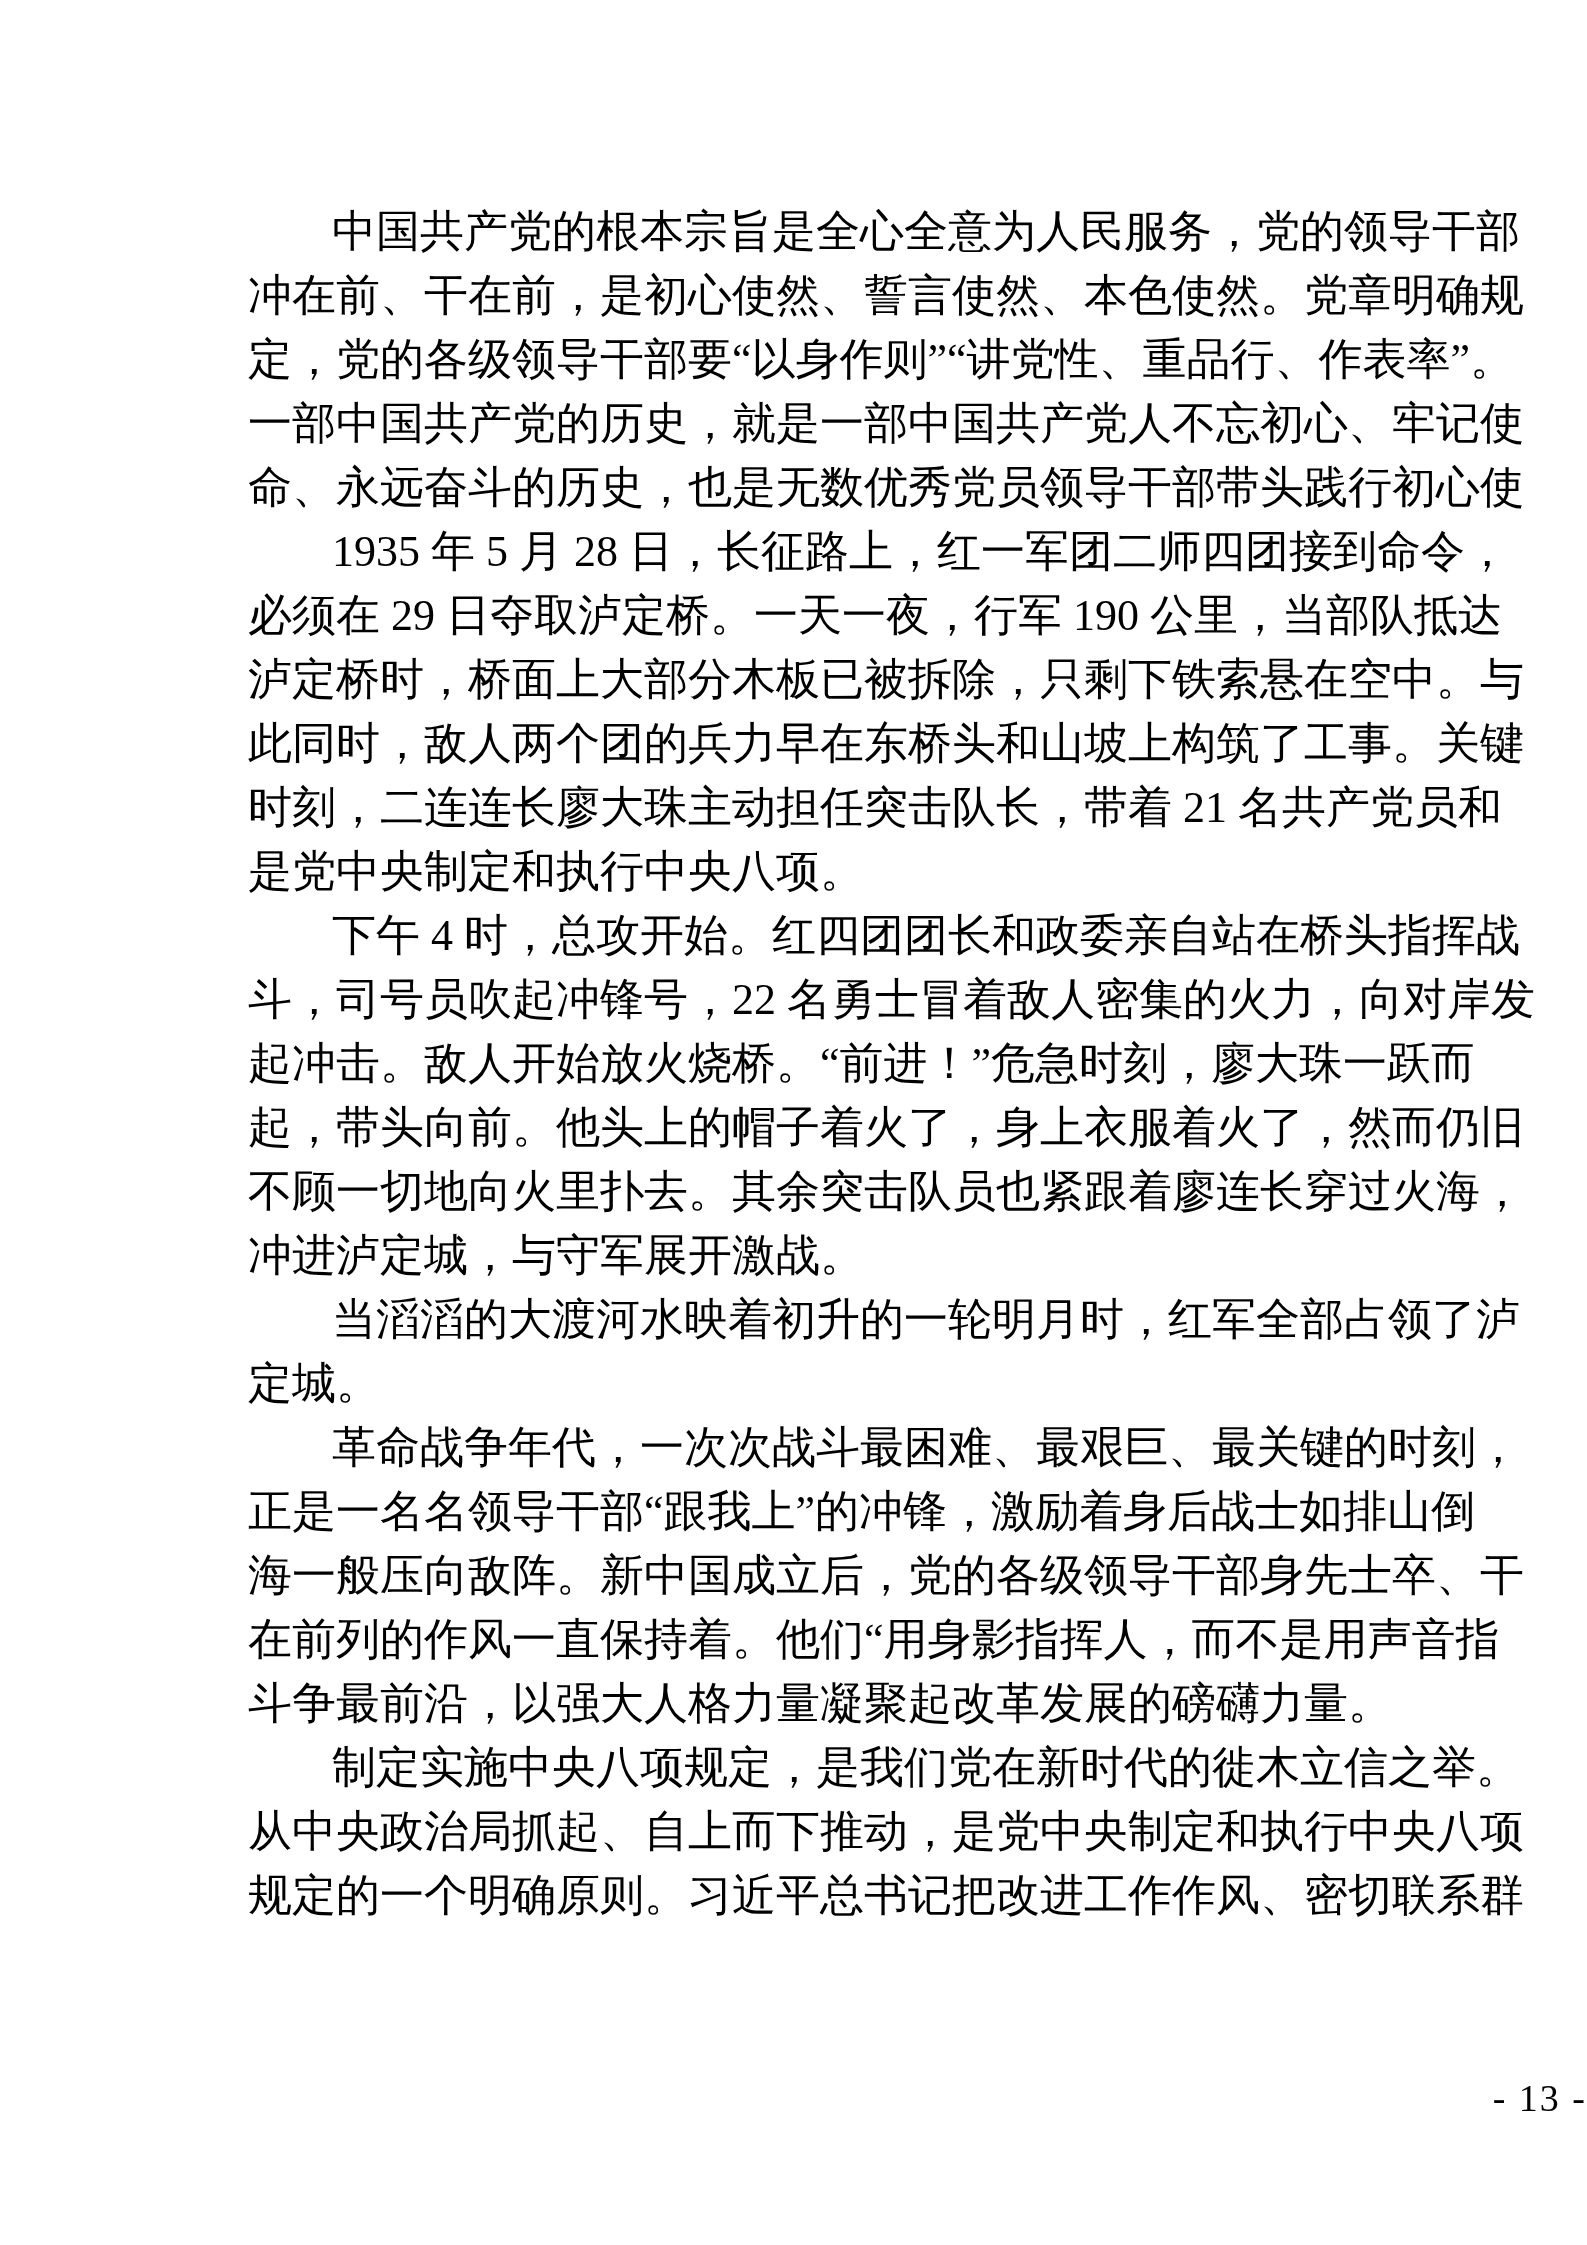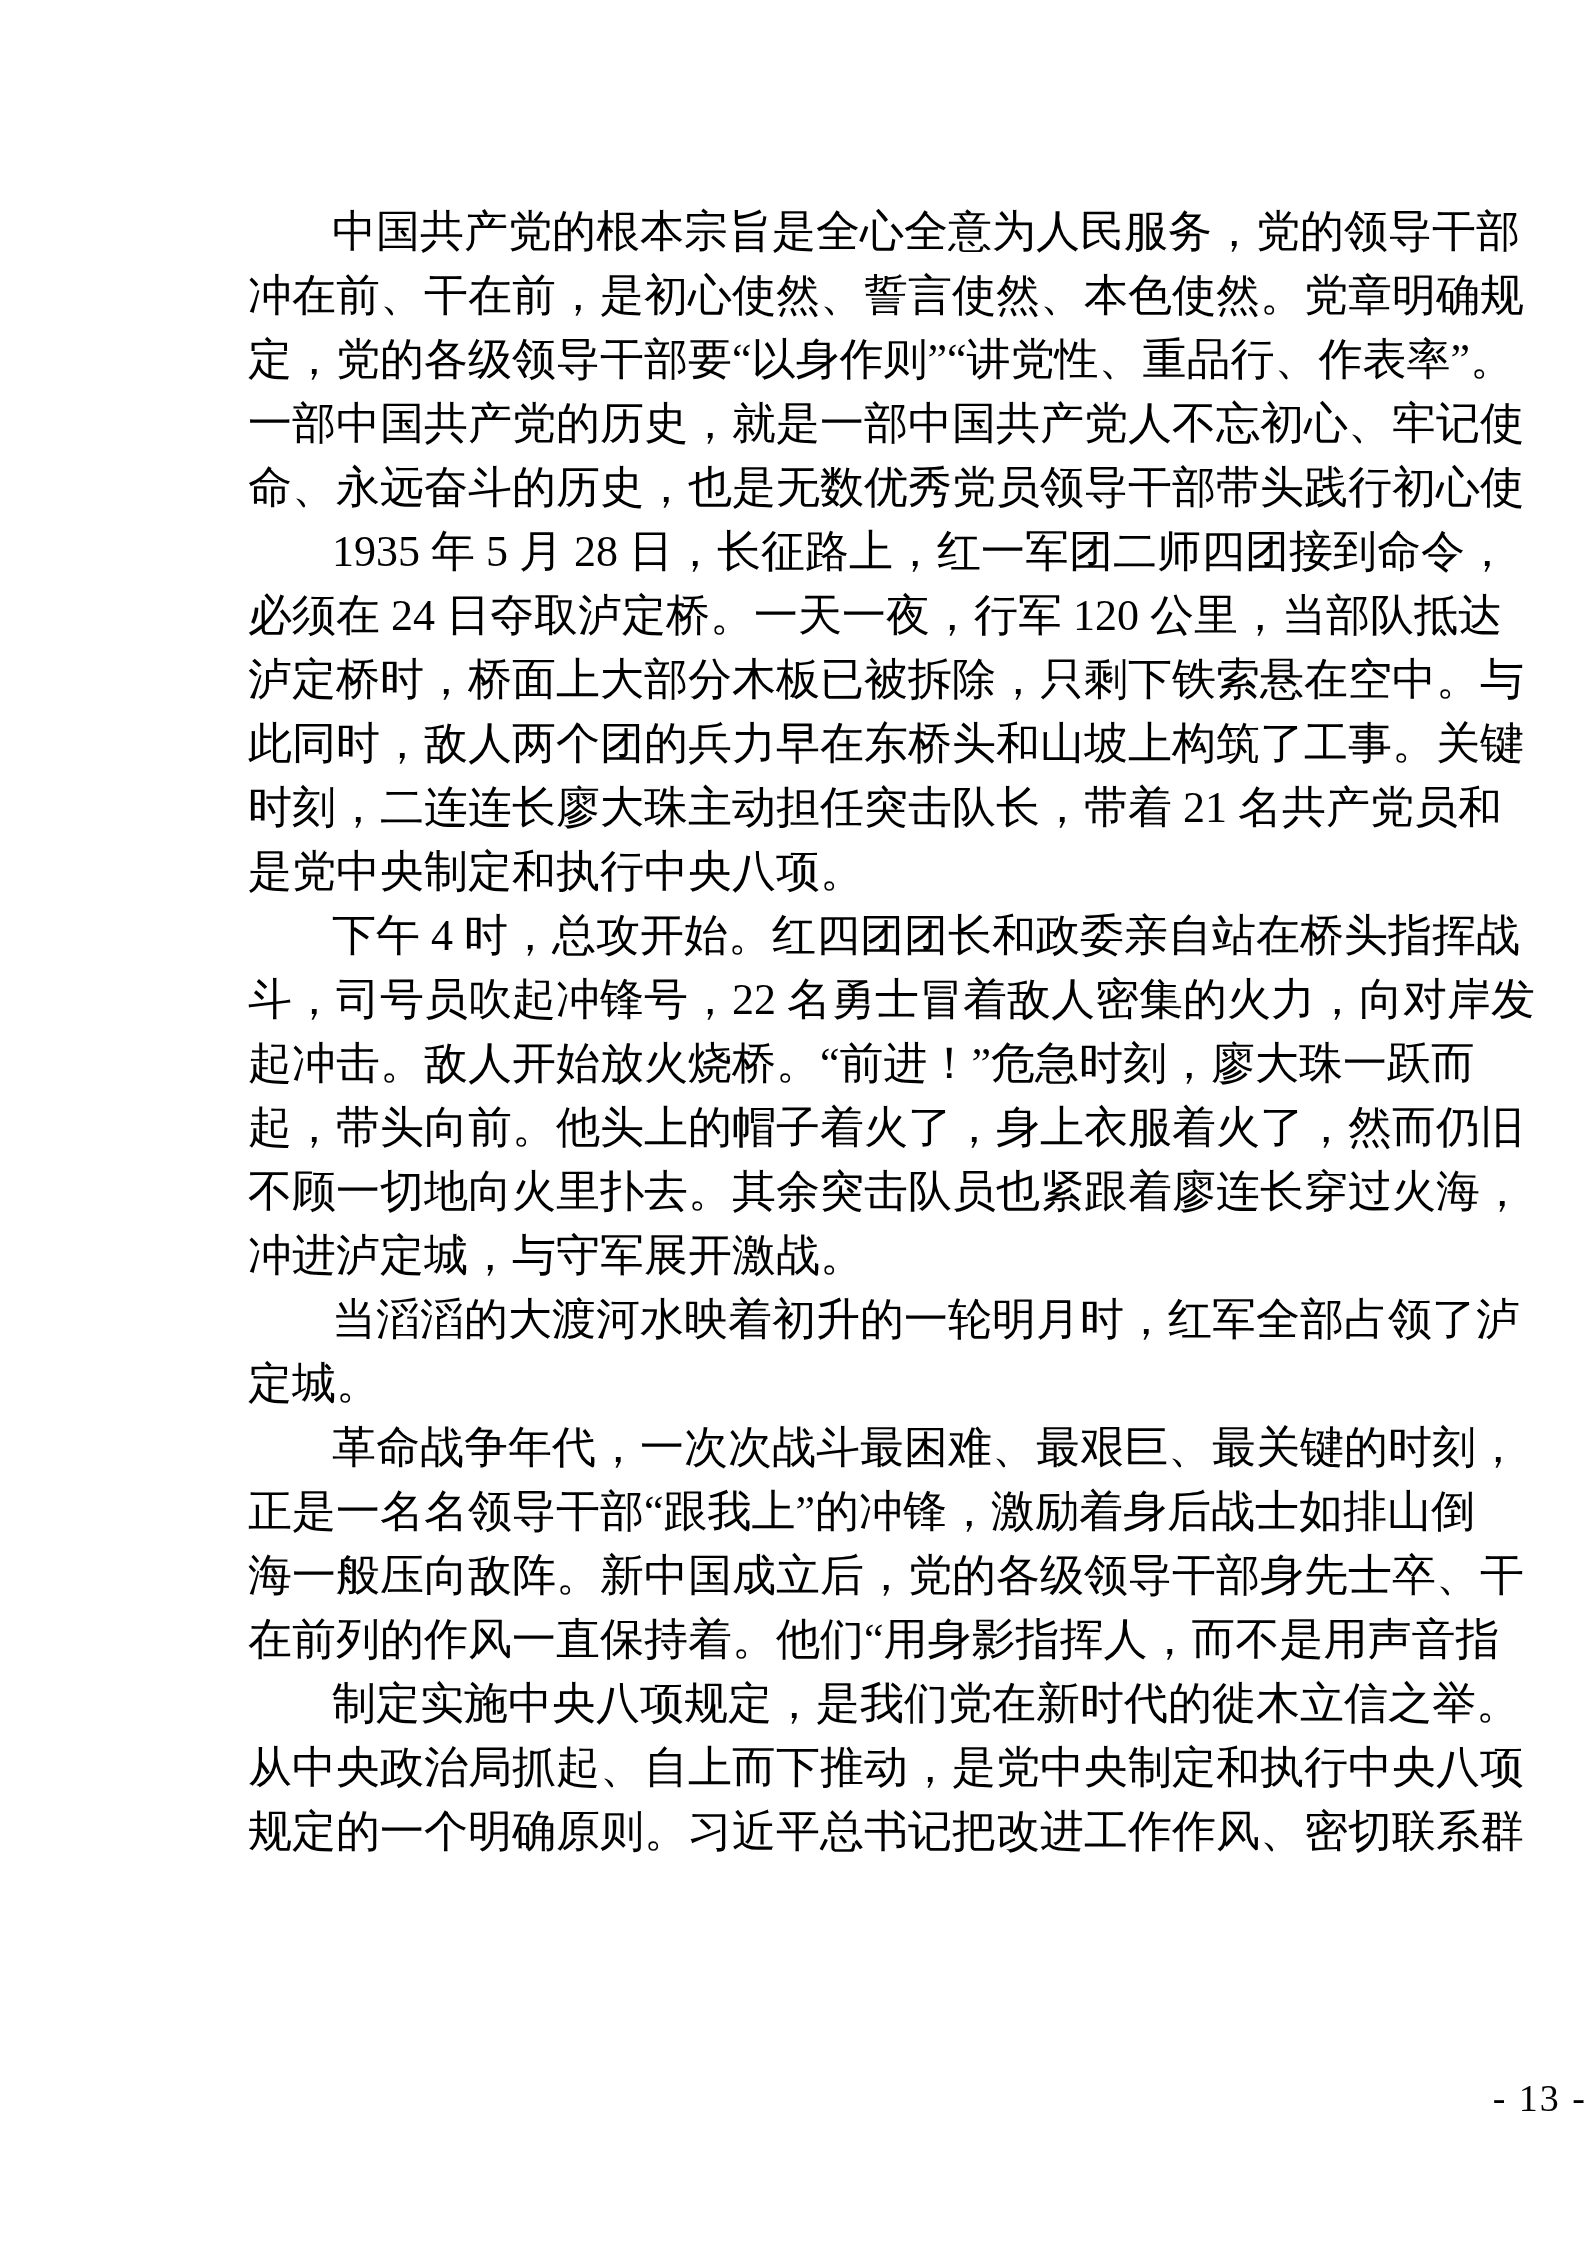--- a/index.html
+++ b/index.html
@@ -55,37 +55,38 @@
 <body>
 
 <div class="page">
   <div class="text-block" id="lines-container">
       <div class="line indent">中国共产党的根本宗旨是全心全意为人民服务，党的领导干部</div>
       <div class="line">冲在前、干在前，是初心使然、誓言使然、本色使然。党章明确规</div>
       <div class="line">定，党的各级领导干部要“以身作则”“讲党性、重品行、作表率”。</div>
       <div class="line">一部中国共产党的历史，就是一部中国共产党人不忘初心、牢记使</div>
       <div class="line">命、永远奋斗的历史，也是无数优秀党员领导干部带头践行初心使</div>
       <div class="line indent">1935 年 5 月 28 日，长征路上，红一军团二师四团接到命令，</div>
-      <div class="line">必须在 24 日夺取泸定桥。一天一夜，行军 120 公里，当部队抵达</div>
+      <div class="line">必须在 29 日夺取泸定桥。一天一夜，行军 190 公里，当部队抵达</div>
       <div class="line">泸定桥时，桥面上大部分木板已被拆除，只剩下铁索悬在空中。与</div>
       <div class="line">此同时，敌人两个团的兵力早在东桥头和山坡上构筑了工事。关键</div>
       <div class="line">时刻，二连连长廖大珠主动担任突击队长，带着 21 名共产党员和</div>
       <div class="line para-end">是党中央制定和执行中央八项。</div>
       <div class="line indent">下午 4 时，总攻开始。红四团团长和政委亲自站在桥头指挥战</div>
       <div class="line">斗，司号员吹起冲锋号，22 名勇士冒着敌人密集的火力，向对岸发</div>
       <div class="line">起冲击。敌人开始放火烧桥。“前进！”危急时刻，廖大珠一跃而</div>
       <div class="line">起，带头向前。他头上的帽子着火了，身上衣服着火了，然而仍旧</div>
       <div class="line">不顾一切地向火里扑去。其余突击队员也紧跟着廖连长穿过火海，</div>
       <div class="line para-end">冲进泸定城，与守军展开激战。</div>
       <div class="line indent">当滔滔的大渡河水映着初升的一轮明月时，红军全部占领了泸</div>
       <div class="line para-end">定城。</div>
       <div class="line indent">革命战争年代，一次次战斗最困难、最艰巨、最关键的时刻，</div>
       <div class="line">正是一名名领导干部“跟我上”的冲锋，激励着身后战士如排山倒</div>
       <div class="line">海一般压向敌阵。新中国成立后，党的各级领导干部身先士卒、干</div>
       <div class="line">在前列的作风一直保持着。他们“用身影指挥人，而不是用声音指</div>
+      <div class="line para-end">斗争最前沿，以强大人格力量凝聚起改革发展的磅礴力量。</div>
       <div class="line indent">制定实施中央八项规定，是我们党在新时代的徙木立信之举。</div>
       <div class="line">从中央政治局抓起、自上而下推动，是党中央制定和执行中央八项</div>
       <div class="line">规定的一个明确原则。习近平总书记把改进工作作风、密切联系群</div>
     </div>
   <div class="footer">
     <span>- 13 -</span>
   </div>
 </div>
 
 </body></html>

